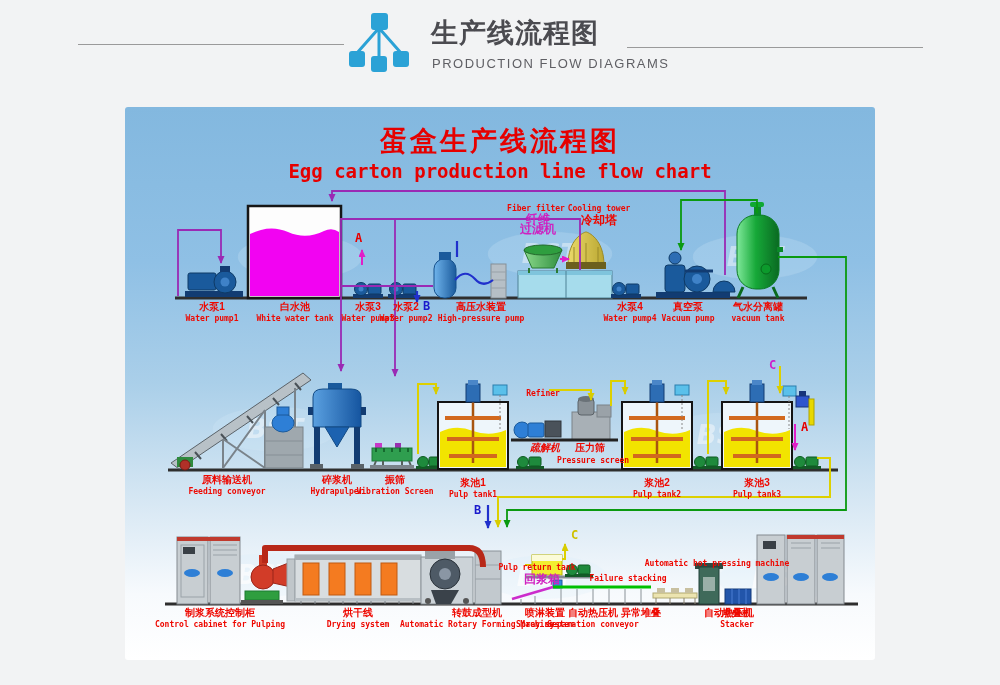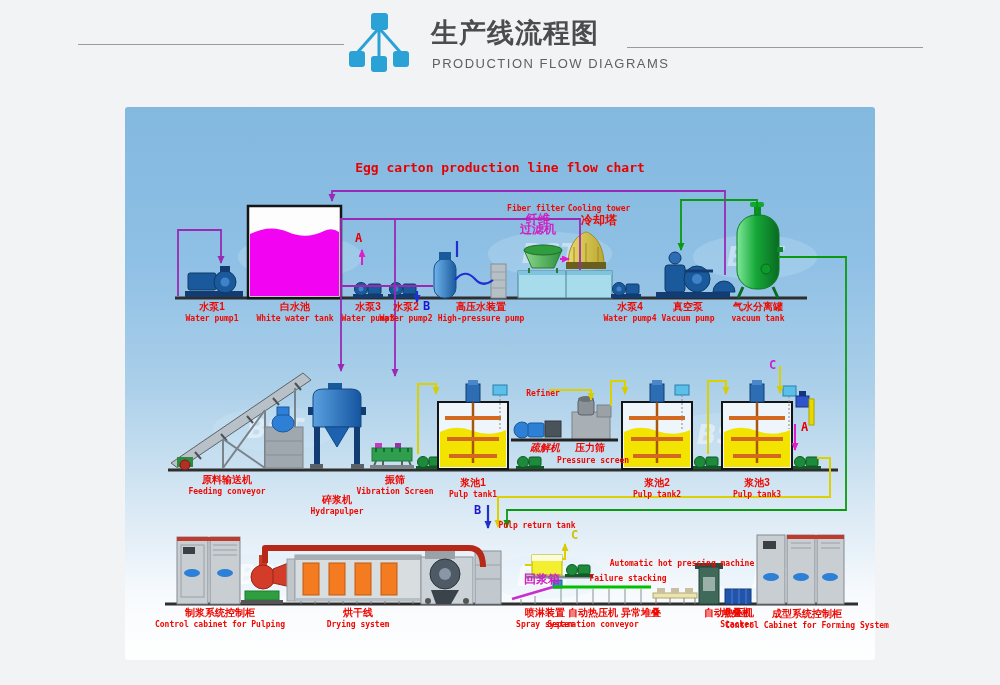--- a/index.html
+++ b/index.html
@@ -7,21 +7,21 @@
   .abs{position:absolute;}
   
   .hline{position:absolute;border-top:1px solid #9a9a9a;height:0;}
   .h-title{position:absolute;font-weight:bold;font-size:27px;color:#4b4b50;letter-spacing:1px;}
   .h-sub{position:absolute;font-size:13px;color:#5f5f64;letter-spacing:1.5px;text-align:center;}
   
   .panel{position:absolute;left:125px;top:107px;width:750px;height:553px;border-radius:3px;
     background:linear-gradient(180deg,#83b8df 0%,#8fc0e5 28%,#aacfe9 50%,#d8e8f4 72%,#f7fafd 88%,#ffffff 100%);}
   .panel svg{position:absolute;left:0;top:0;}
   .d-title{position:absolute;left:375px;top:16px;transform:translateX(-50%);font-weight:bold;font-size:27px;color:#e60000;letter-spacing:3px;white-space:nowrap;}
-  .d-sub{position:absolute;left:375px;top:53px;transform:translateX(-50%);font-family:"DejaVu Sans Mono",monospace;font-weight:bold;font-size:13px;color:#e60000;white-space:nowrap;}
+  .d-sub{position:absolute;left:375px;top:53px;transform:translateX(-50%);font-family:"DejaVu Sans Mono",monospace;font-weight:bold;font-size:19px;color:#e60000;white-space:nowrap;}
   
   .lb{position:absolute;transform:translateX(-50%);text-align:center;white-space:nowrap;color:#ee0800;}
   .lb .zh{font-size:10px;font-weight:bold;line-height:12px;}
   .lb .en{font-family:"DejaVu Sans Mono",monospace;font-size:8px;font-weight:bold;line-height:11px;}
   .lb.mag{color:#d020c0;}
   .lb .zh.big{font-size:12px;}
   .lb .zh.small{font-size:12px;line-height:10px;}
   .cl{position:absolute;font-weight:bold;font-size:12px;font-family:"DejaVu Sans Mono",monospace;}
   .cl.red{color:#e60000}.cl.blue{color:#1a1acc}.cl.magenta{color:#cc22cc}.cl.yellow{color:#cfc000}
 </style>
@@ -382,20 +382,21 @@
       <path d="M692,351 H705 V390 H373 V420" marker-end="url(#aY)"></path>
       <path d="M655,259 V286" marker-end="url(#aY)"></path>
       <path d="M437,452 H440 V437" marker-end="url(#aY)"></path>
       <path d="M400,458 H407"></path>
     </g>
 
     <path d="M140,456 V441 H344 Q358,441 358,460" stroke="#b82818" stroke-width="6" stroke-linejoin="round"></path>
   </g>
 </svg>
 
+  <div class="d-title">蛋盒生产线流程图</div>
   <div class="d-sub">Egg carton production line flow chart</div>
 
   <span class="cl red" style="left:230px;top:124px;">A</span>
   <span class="cl blue" style="left:298px;top:192px;">B</span>
   <span class="cl magenta" style="left:644px;top:251px;">C</span>
   <span class="cl red" style="left:676px;top:313px;">A</span>
   <span class="cl blue" style="left:349px;top:396px;">B</span>
   <span class="cl yellow" style="left:446px;top:421px;">C</span>
 
   <div class="lb" style="left:87px;top:194px;">
@@ -439,21 +440,21 @@
     </div>
   <div class="lb" style="left:633px;top:194px;">
       <div class="zh">气水分离罐</div>
       <div class="en">vacuum tank</div>
     </div>
 
   <div class="lb" style="left:102px;top:367px;">
       <div class="zh">原料输送机</div>
       <div class="en">Feeding conveyor</div>
     </div>
-  <div class="lb" style="left:212px;top:367px;margin-top:20px;">
+  <div class="lb" style="left:212px;top:367px;">
       <div class="zh">碎浆机</div>
       <div class="en">Hydrapulper</div>
     </div>
   <div class="lb" style="left:270px;top:367px;">
       <div class="zh">振筛</div>
       <div class="en">Vibration Screen</div>
     </div>
   <div class="lb" style="left:348px;top:370px;">
       <div class="zh">浆池1</div>
       <div class="en">Pulp tank1</div>
@@ -480,48 +481,48 @@
     </div>
 
   <div class="lb" style="left:95px;top:500px;">
       <div class="zh">制浆系统控制柜</div>
       <div class="en">Control cabinet for Pulping</div>
     </div>
   <div class="lb" style="left:233px;top:500px;">
       <div class="zh">烘干线</div>
       <div class="en">Drying system</div>
     </div>
-  <div class="lb" style="left:412px;top:413px;">
+  <div class="lb" style="left:352px;top:500px;">
+      <div class="zh">转鼓成型机</div>
+      <div class="en">Automatic Rotary Forming Machine</div>
+    </div>
+  <div class="lb" style="left:412px;top:455px;">
       <div class="en">Pulp return tank</div>
     </div>
   <div class="lb mag" style="left:417px;top:467px;">
       <div class="zh small">回浆箱</div>
     </div>
   <div class="lb" style="left:420px;top:500px;">
       <div class="zh">喷淋装置</div>
       <div class="en">Spray system</div>
     </div>
   <div class="lb" style="left:468px;top:500px;">
       <div class="zh">自动热压机</div>
       <div class="en">Separation conveyor</div>
     </div>
   <div class="lb" style="left:503px;top:466px;">
       <div class="en">Failure stacking</div>
     </div>
   <div class="lb" style="left:506px;top:500px;margin-left:10px;">
       <div class="zh">异常堆叠</div>
     </div>
-  <div class="lb" style="left:557px;top:451px;text-align:right;">
+  <div class="lb" style="left:592px;top:451px;text-align:right;">
       <div class="en">Automatic hot pressing machine</div>
     </div>
   <div class="lb" style="left:572px;top:500px;margin-left:32px;">
       <div class="zh">自动热压机</div>
     </div>
   <div class="lb" style="left:612px;top:500px;">
       <div class="zh">堆叠机</div>
       <div class="en">Stacker</div>
     </div>
-  <div class="lb" style="left:682px;top:501px;">
-      <div class="zh">成型系统控制柜</div>
-      <div class="en">Control Cabinet for Forming System</div>
-    </div>
 
 </div>
 
 </body></html>

